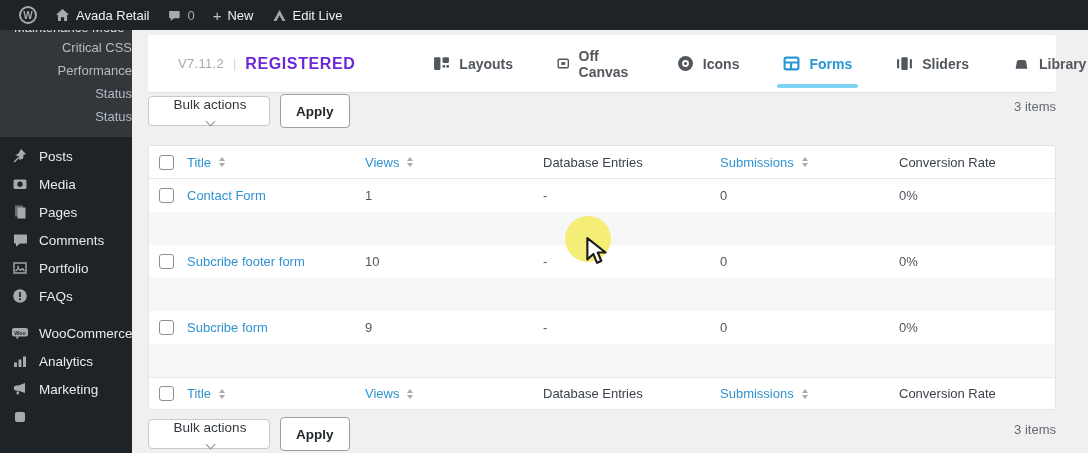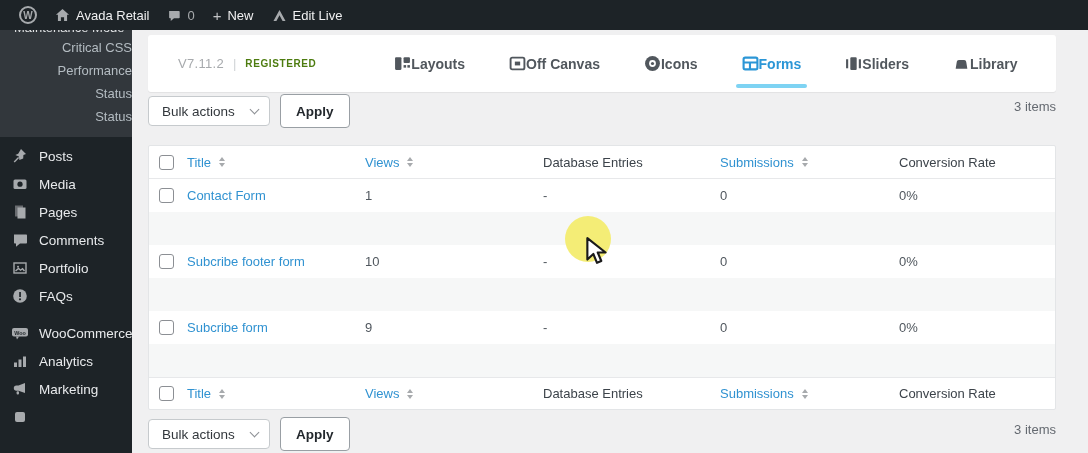--- a/index.html
+++ b/index.html
@@ -28,34 +28,34 @@
     color:#e8eaec; font-size:13.5px; cursor:pointer; }
   .menu-item .mi { width:18px; display:flex; justify-content:center; color:#a7aaad; }
   .menu-gap { height:9px; }
   
   .content { position:absolute; left:132px; top:0; right:0; bottom:0; background:#f0f0f1; }
   .header-card { position:absolute; left:16px; top:35px; width:908px; height:57px; background:#fff;
     border-radius:3px; box-shadow:0 1px 1px rgba(0,0,0,.06); display:flex; align-items:stretch; padding-left:30px; }
   .version-wrap { display:flex; align-items:center; gap:9px; }
   .version { color:#a7aaad; letter-spacing:.3px; }
   .vsep { color:#d0d3d6; }
-  .license { color:#4d7c0f; font-weight:700; font-size:10px; letter-spacing:.6px; }
+  .license { color:#6d28d9; font-weight:700; font-size:16px; letter-spacing:.6px; }
   .tabs { display:flex; margin-left:56px; }
-  .tab { position:relative; display:flex; align-items:center; padding:0 22px;
+  .tab { position:relative; display:flex; align-items:center; gap:9px; padding:0 22px;
     font-size:14px; font-weight:700; color:#51575d; cursor:pointer; }
   .tab svg { width:17px; height:17px; }
   .tab.active { color:#2b96d6; }
   .tab.active::after { content:""; position:absolute; left:16px; right:16px; bottom:4px;
     height:4px; background:#7ed3f3; border-radius:2px; }
   
   .toolbar { position:absolute; left:16px; width:908px; display:flex; align-items:center; gap:10px; }
   .toolbar.top { top:94px; } .toolbar.bottom { top:417px; }
   .select { width:122px; height:30px; background:#fff; border:1px solid #c6cacd; border-radius:4px;
     display:flex; align-items:center; justify-content:space-between; padding:0 11px 0 13px;
-    font-size:13.5px; color:#32373c; cursor:pointer; }
+    font-size:13.5px; color:#32373c; cursor:pointer;flex-direction:column; }
   .chevron { width:7px; height:7px; border-right:1.6px solid #8c8f94; border-bottom:1.6px solid #8c8f94;
     transform:rotate(45deg); margin-top:-4px; }
   .btn { height:30px; background:#fff; border:1px solid #999fa4; border-radius:4px; padding:16px 15px;
     font-size:13.5px; font-weight:700; color:#23282d; display:flex; align-items:center; cursor:pointer; }
   .items-count { margin-left:auto; color:#646970; align-self:flex-start; margin-top:5px; }
   
   .table-card { position:absolute; left:16px; top:145px; width:908px; background:#fff;
     border:1px solid #e3e5e7; border-radius:2px; }
   .trow { display:grid; grid-template-columns:26px 178px 178px 177px 179px 1fr; align-items:center; height:33px; }
   .trow.header { border-bottom:1px solid #e7e8ea; }

